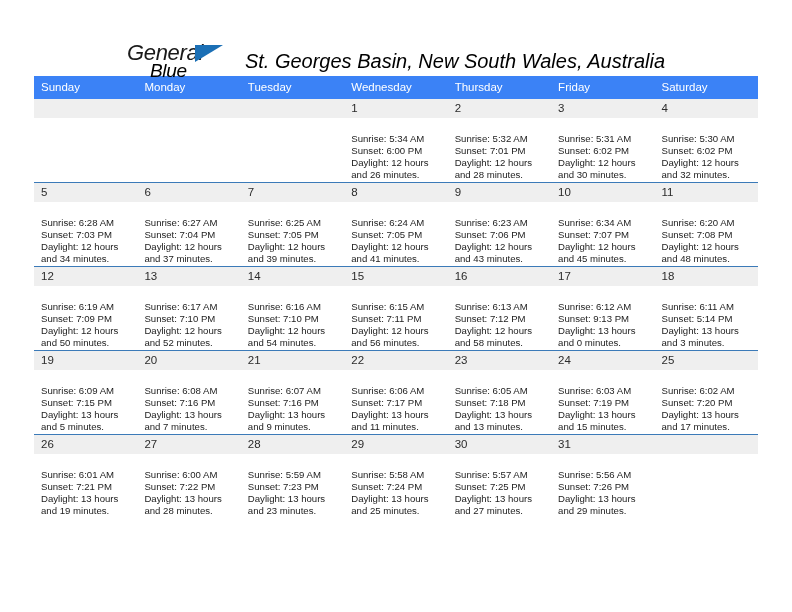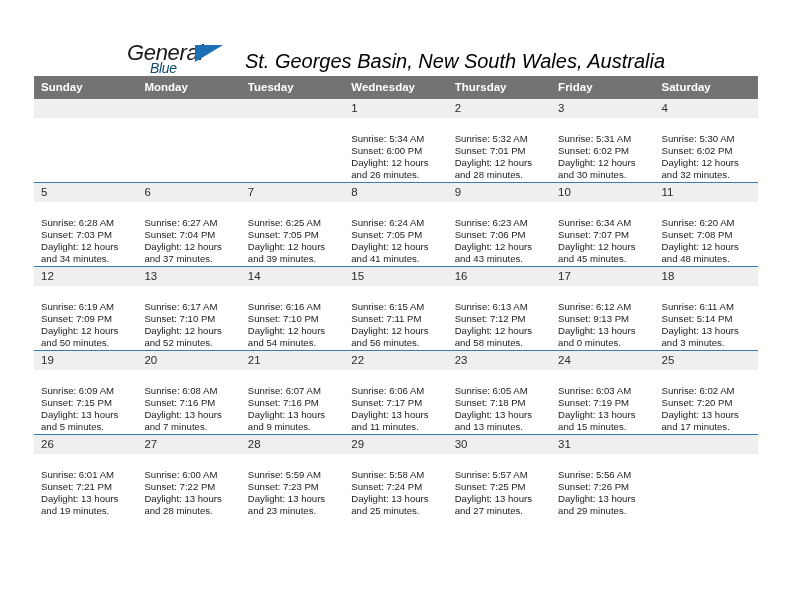--- a/index.html
+++ b/index.html
@@ -45,23 +45,23 @@
     top: 2px;
     font-size: 22px;
     letter-spacing: -0.3px;
     color: #1a1a1a;
     font-family: "Liberation Sans", sans-serif;
   }
   .logo-blue {
     position: absolute;
     left: 23px;
     top: 21px;
-    font-size: 14px;
+    font-size: 19px;
     letter-spacing: -0.3px;
-    color: #0c4a6e;
+    color: #000000;
     font-family: "Liberation Sans", sans-serif;
   }
   .logo-tri {
     position: absolute;
     left: 68px;
     top: 5px;
     width: 0;
     height: 0;
     border-left: 28px solid #1b6fb5;
     border-bottom: 17px solid transparent;
@@ -84,24 +84,24 @@
   }
 
   
   .cal {
     margin-top: 8px;
     width: 724px;
     border-collapse: collapse;
     table-layout: fixed;
   }
   .cal th {
-    background: #737373;
+    background: #3b82f6;
     color: #ffffff;
     font-size: 11.5px;
-    font-weight: bold;
+    font-weight: normal;
     text-align: left;
     padding: 5px 0 6px 7px;
     height: 11px;
     border: none;
   }
   .cal td {
     vertical-align: top;
     padding: 0;
     width: 103.4px;
     height: 83px;

